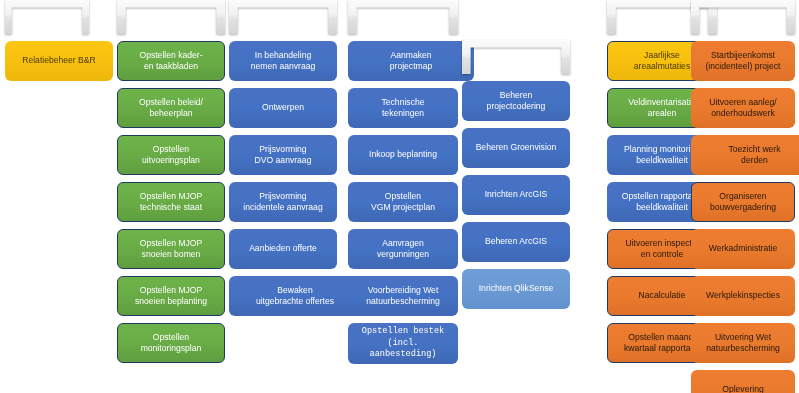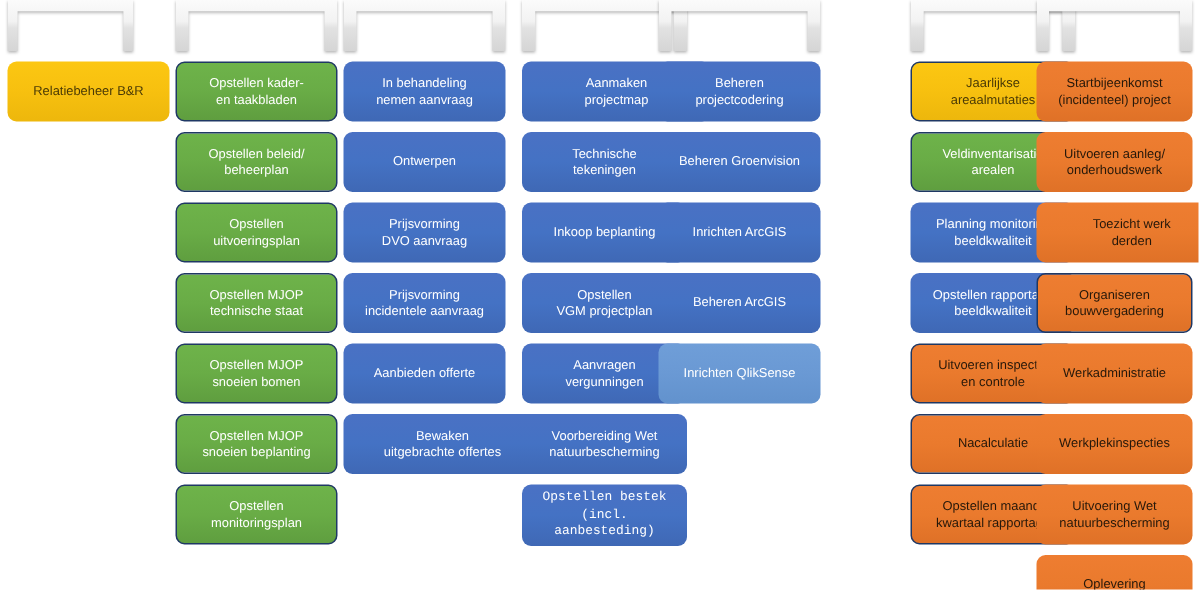--- a/index.html
+++ b/index.html
@@ -165,21 +165,21 @@
       <div class="box blue" style="width: 110px;"><span>Inkoop beplanting</span></div>
       <div class="box blue" style="width: 110px;"><span>Opstellen
 VGM projectplan</span></div>
       <div class="box blue" style="width: 110px;"><span>Aanvragen
 vergunningen</span></div>
       <div class="box blue" style="width: 110px;"><span>Voorbereiding Wet
 natuurbescherming</span></div>
       <div class="box blue" style="width: 110px; font-family: Liberation Mono, monospace;"><span>Opstellen bestek
 (incl. aanbesteding)</span></div>
     </div>
-    <div class="column" style="left: 439px; width: 108px;">
+    <div class="column" style="left: 462px; width: 108px; margin-top: 40px;">
       <div class="col-head-outer">
         <div class="col-head">
           <div class="col-head-label">Applicatiebeheer</div>
         </div>
       </div>
       <div class="box blue" style="width: 108px;"><span>Beheren
 projectcodering</span></div>
       <div class="box blue" style="width: 108px;"><span>Beheren Groenvision</span></div>
       <div class="box blue" style="width: 108px;"><span>Inrichten ArcGIS</span></div>
       <div class="box blue" style="width: 108px;"><span>Beheren ArcGIS</span></div>

